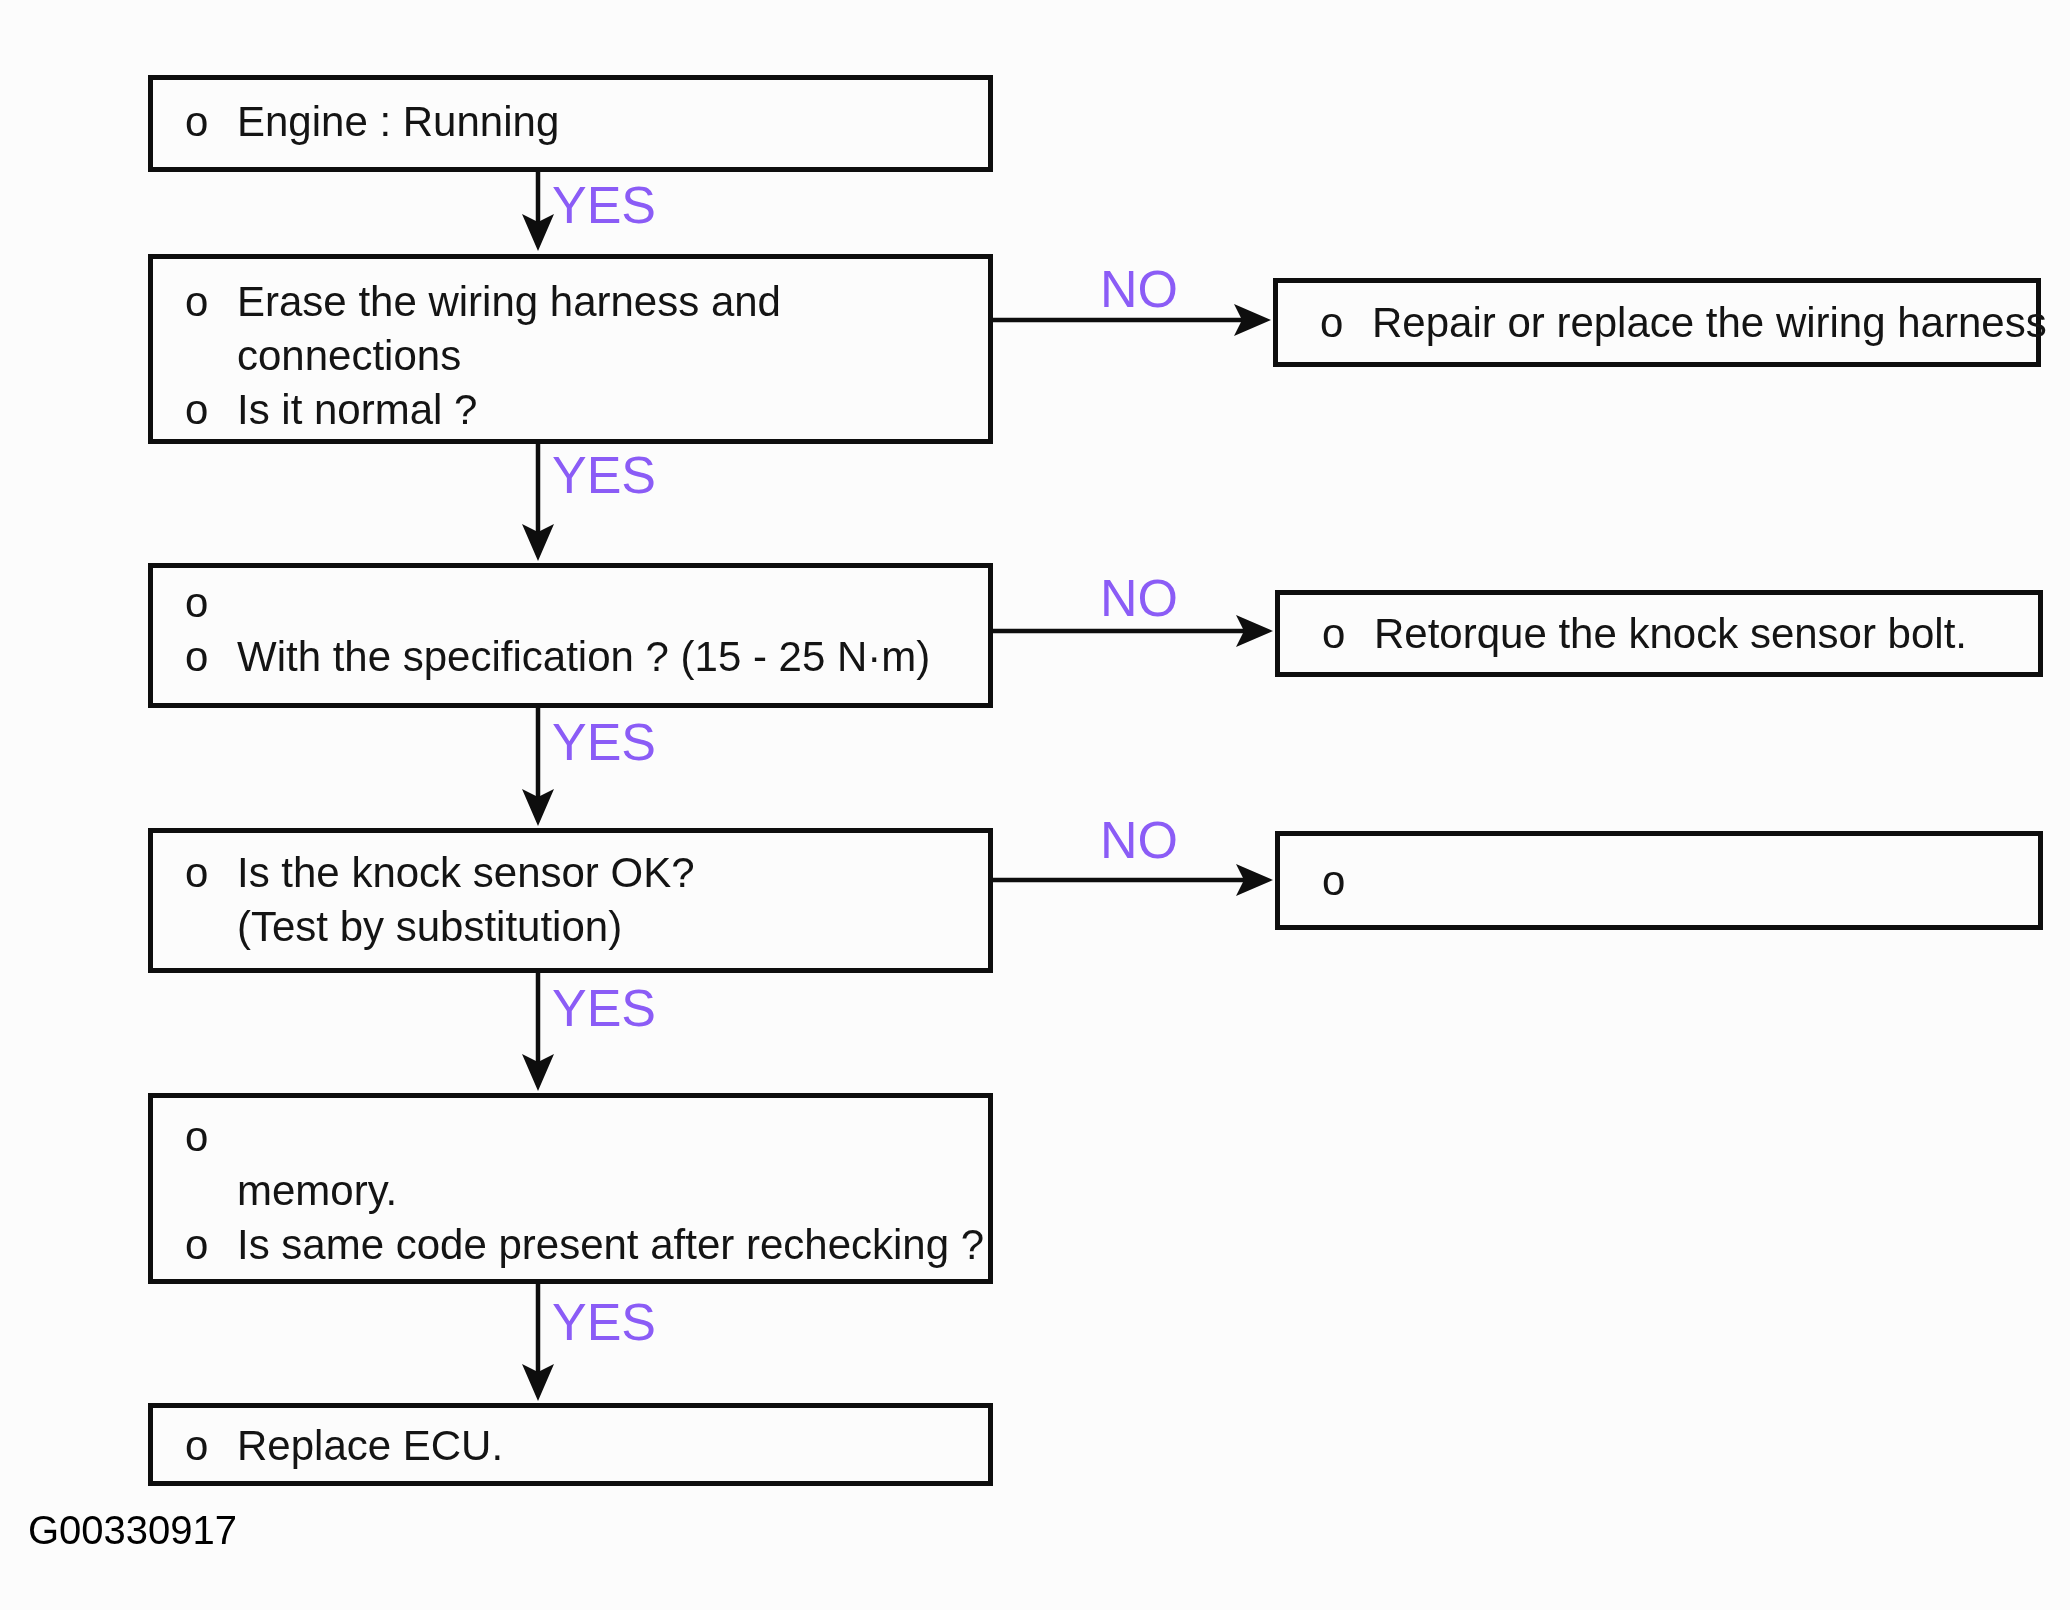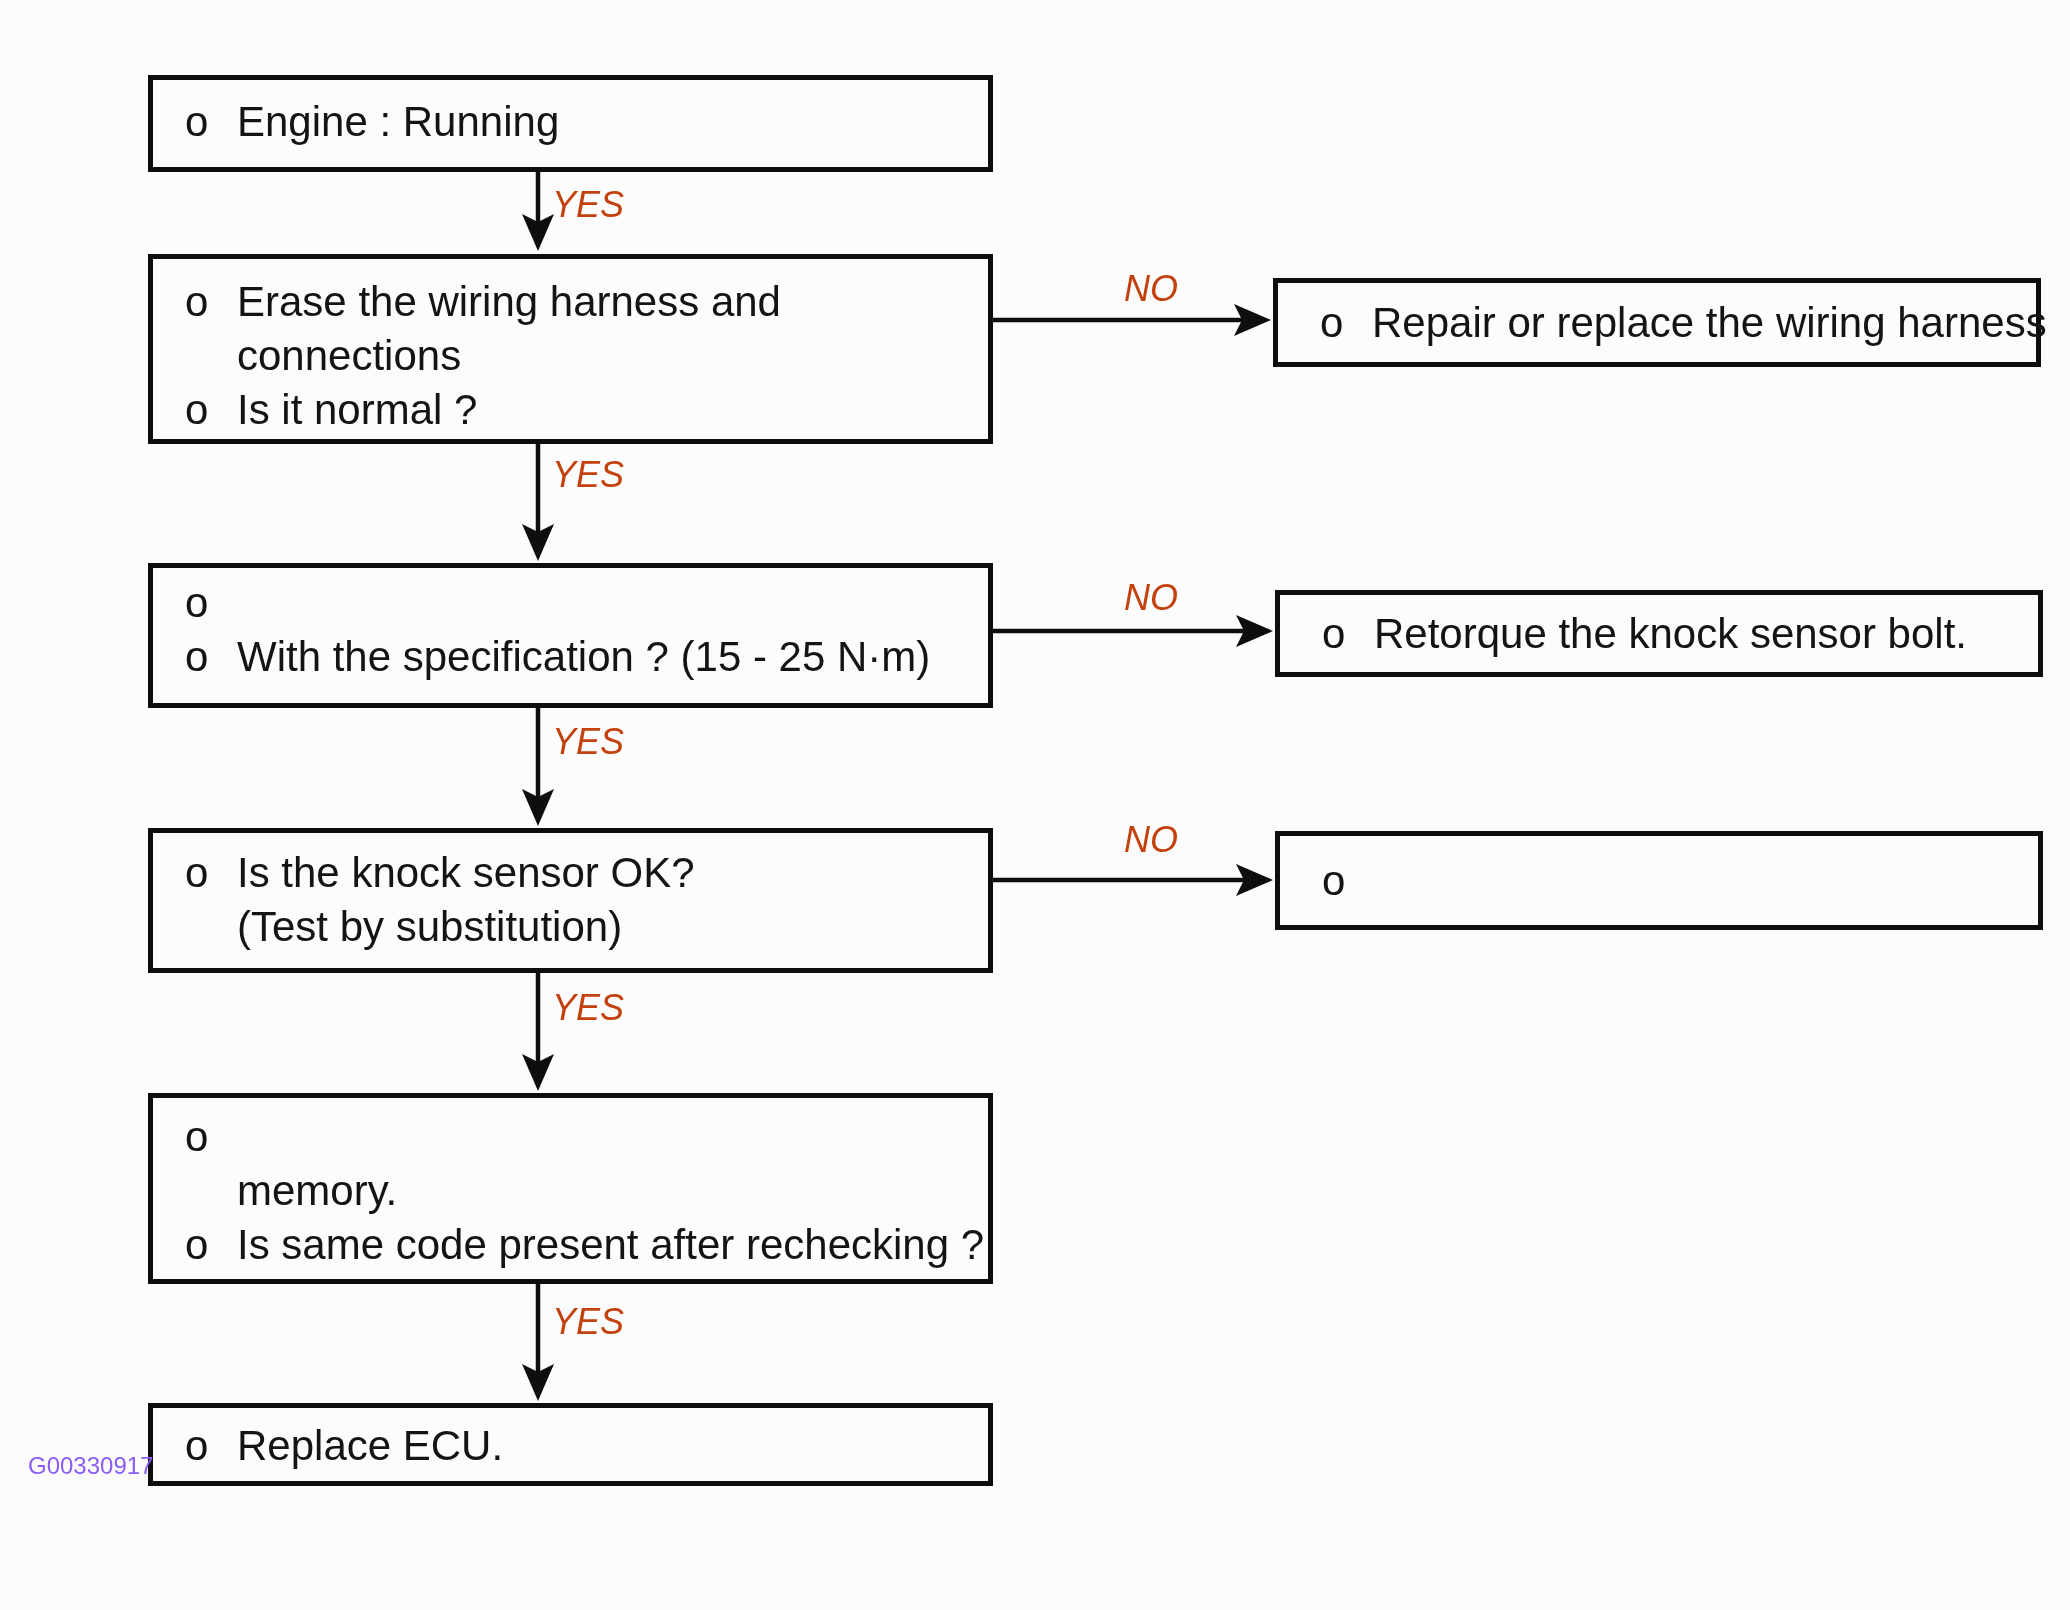--- a/index.html
+++ b/index.html
@@ -41,42 +41,41 @@
     flex: 0 0 auto;
   }
   .remedy-box {
     display: flex;
     align-items: center;
   }
   .remedy-box .line-row { height: auto; line-height: 1; }
   .remedy-box .bullet { width: 52px; padding-left: 42px; }
   .edge-label {
     position: absolute;
-    font-size: 36px;
+    font-size: 52px;
     line-height: 44px;
-    color: #c2410c;
+    color: #8b5cf6;
     white-space: nowrap;
-    font-style: italic;
   }
   .no-label {
     width: 90px;
     text-align: right;
   }
   #arrow-layer {
     position: absolute;
     left: 0;
     top: 0;
     pointer-events: none;
   }
   #figure-code {
     position: absolute;
     left: 28px;
-    top: 1452px;
-    font-size: 24px;
-    color: #8b5cf6;
+    top: 1508px;
+    font-size: 40px;
+    color: #000000;
   }
 </style>
 </head>
 <body>
 
 <div id="canvas">
 
   <svg id="arrow-layer" width="2070" height="1610" viewBox="0 0 2070 1610">
 
     <g>

